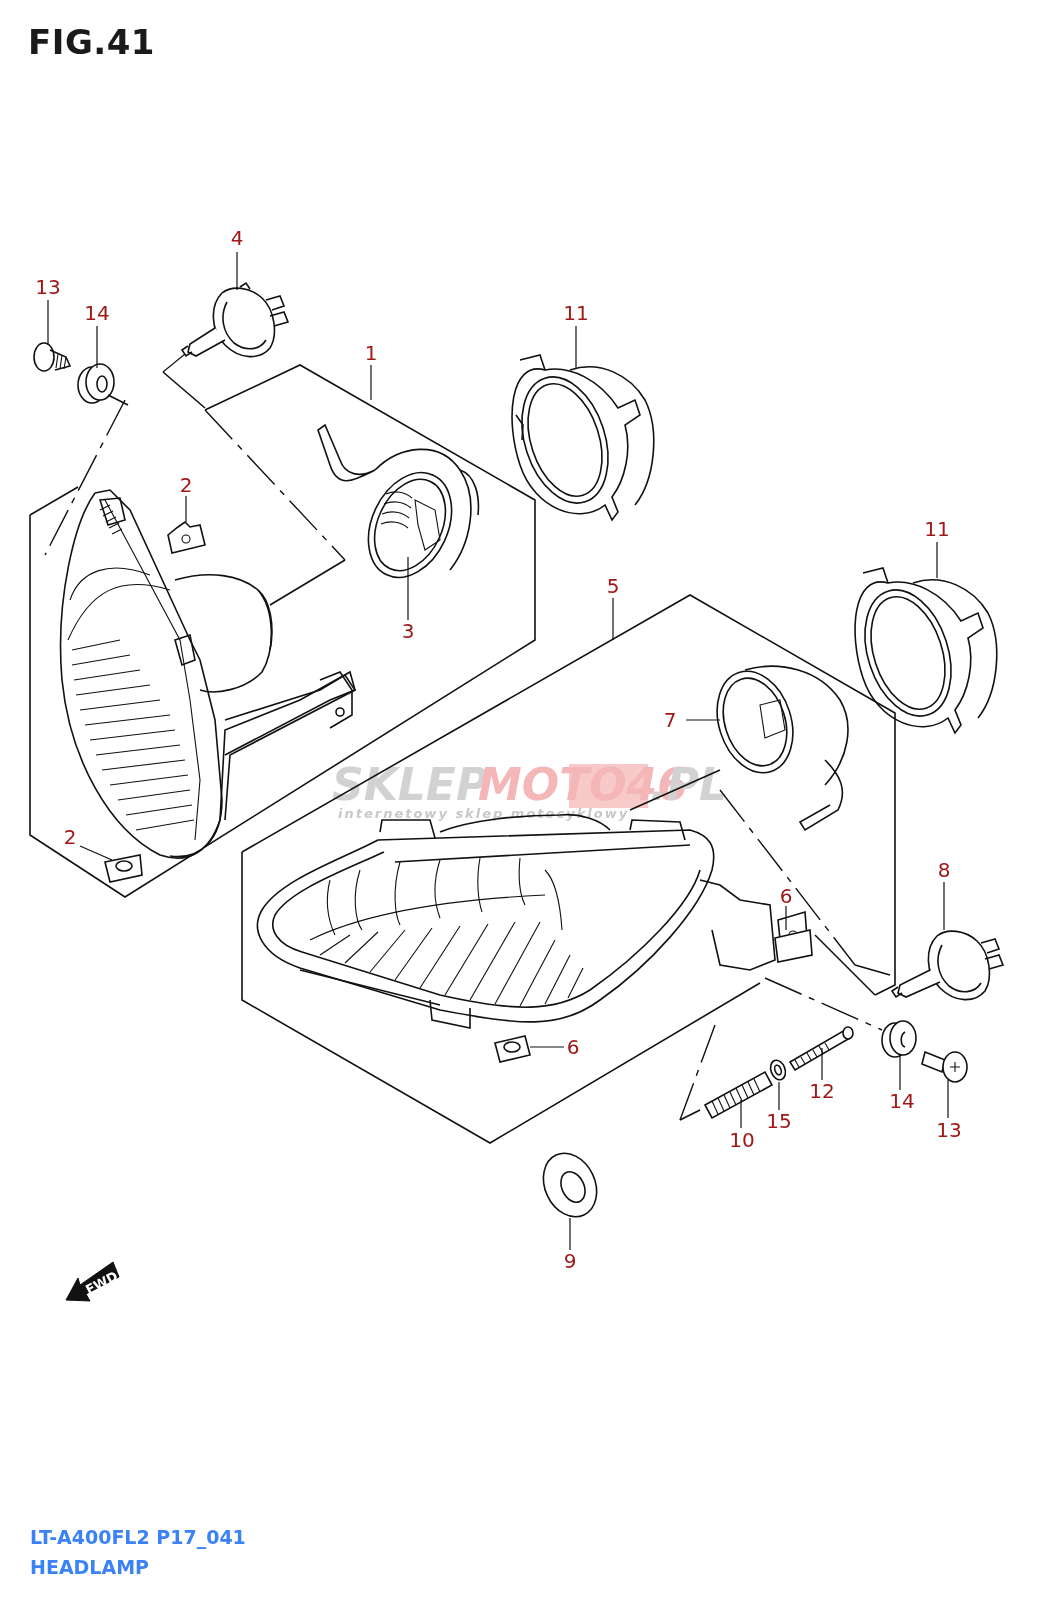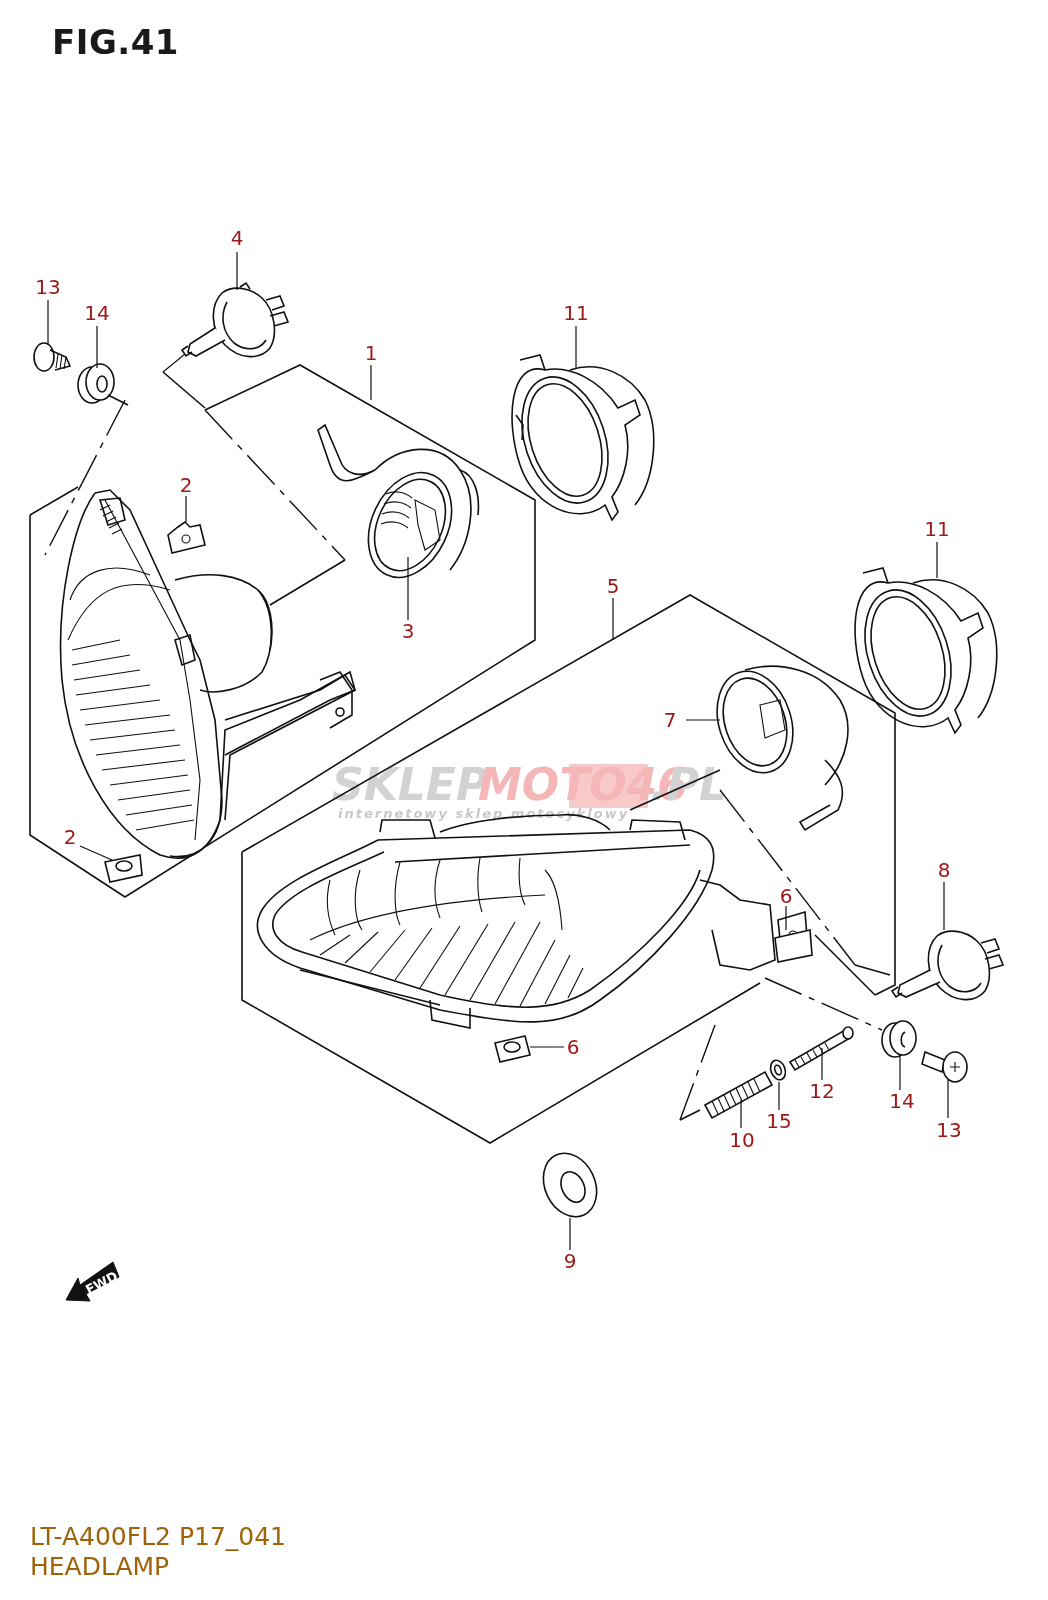--- a/index.html
+++ b/index.html
@@ -1,18 +1,18 @@
 <!DOCTYPE html>
 <html><head>
 <meta charset="utf-8">
 <style>
   html, body { margin: 0; padding: 0; background: #ffffff; }
   body { width: 1048px; height: 1600px; position: relative; overflow: hidden; font-family: "DejaVu Sans", sans-serif; }
-  #fig-title { position: absolute; left: 28px; top: 22px; font-size: 34px; font-weight: bold; color: #1a1a1a; letter-spacing: 0.5px; font-family: "DejaVu Sans", sans-serif; margin-left: 24px; }
-  #footer { position: absolute; left: 30px; top: 1522px; font-size: 25px; color: #a16207; line-height: 30px; font-family: "DejaVu Sans", sans-serif; }
+  #fig-title { position: absolute; left: 28px; top: 22px; font-size: 34px; font-weight: bold; color: #1a1a1a; letter-spacing: 0.5px; font-family: "DejaVu Sans", sans-serif; }
+  #footer { position: absolute; left: 30px; top: 1522px; font-size: 19px; color: #3b82f6; line-height: 30px; font-family: "DejaVu Sans", sans-serif; font-weight: bold; }
   svg#diagram { position: absolute; left: 0; top: 0; }
   .ln { stroke: #111; stroke-width: 1.6; fill: none; }
   .lnw { stroke: #111; stroke-width: 1.6; fill: #fff; }
   .thin { stroke: #111; stroke-width: 1.1; fill: none; }
   .dash { stroke: #111; stroke-width: 1.4; fill: none; stroke-dasharray: 40 8 6 8; }
   .leader { stroke: #111; stroke-width: 1.2; fill: none; }
   .callout { fill: #a01818; font-size: 20px; font-family: "DejaVu Sans", sans-serif; text-anchor: middle; }
   .wm-grey { fill: #d2d2d2; font-size: 44px; font-weight: bold; font-style: italic; font-family: "DejaVu Sans", sans-serif; }
   .wm-red { fill: #f4b6b6; font-size: 44px; font-weight: bold; font-style: italic; font-family: "DejaVu Sans", sans-serif; }
   .wm-sub { fill: #c8c8c8; font-size: 13px; font-weight: bold; font-style: italic; letter-spacing: 2px; font-family: "DejaVu Sans", sans-serif; }

